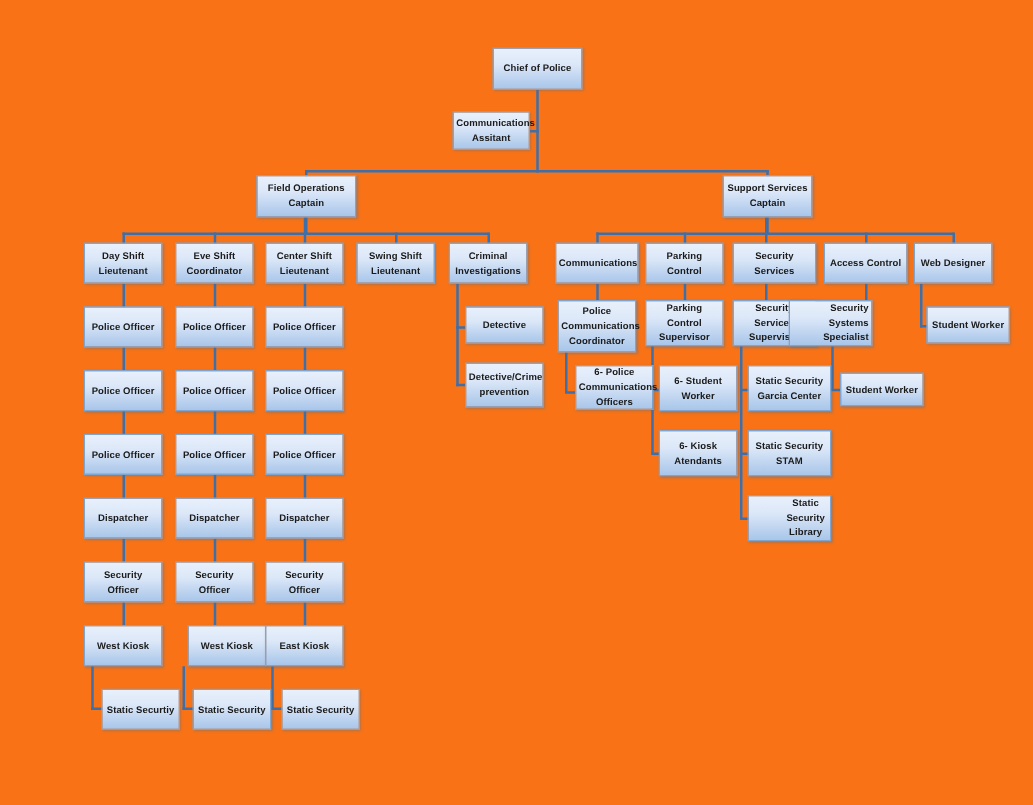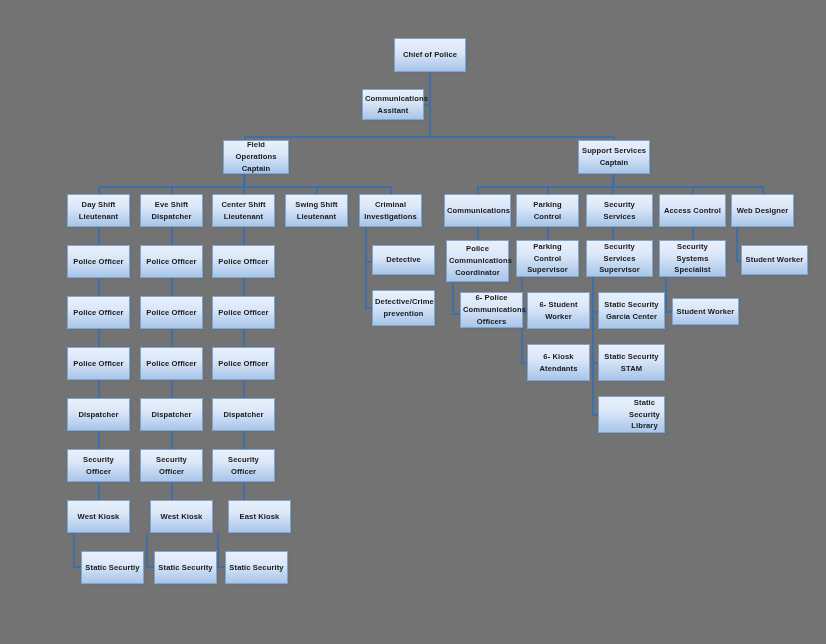--- a/index.html
+++ b/index.html
@@ -8,21 +8,21 @@
     padding: 0;
     background: #ffffff;
   }
   body {
     font-family: "Liberation Sans", sans-serif;
   }
   #chart-canvas {
     position: relative;
     width: 826px;
     height: 644px;
-    background: #737373;
+    background: #f97316;
     overflow: hidden;
   }
   .node {
     position: absolute;
     box-sizing: border-box;
     border: 1px solid #7fa5cf;
     background: linear-gradient(to bottom, #e8f0fb 0%, #dbe7f8 40%, #bdd3ef 75%, #a8c6ea 100%);
     box-shadow: 1px 1px 2px rgba(90,110,135,0.45);
     display: flex;
     align-items: center;
@@ -114,31 +114,31 @@
     <div class="conn v" style="left: 665px; top: 277px; height: 35px;"></div>
     <div class="conn h" style="left: 665px; top: 311px; width: 8px;"></div>
     <div class="conn v" style="left: 736px; top: 227px; height: 35px;"></div>
     <div class="conn h" style="left: 736px; top: 260px; width: 6px;"></div>
     <div class="node" style="left: 394px; top: 38px; width: 72px; height: 34px;">
       <span>Chief of Police</span>
     </div>
     <div class="node" style="left: 362px; top: 89px; width: 62px; height: 31px;">
       <span>Communications Assitant</span>
     </div>
-    <div class="node" style="left: 223px; top: 140px; width: 66px; height: 34px;">
+    <div class="node" style="left: 205px; top: 140px; width: 80px; height: 34px;">
       <span>Field Operations Captain</span>
     </div>
     <div class="node" style="left: 578px; top: 140px; width: 72px; height: 34px;">
       <span>Support Services Captain</span>
     </div>
     <div class="node" style="left: 67px; top: 194px; width: 63px; height: 33px;">
       <span>Day Shift Lieutenant</span>
     </div>
     <div class="node" style="left: 140px; top: 194px; width: 63px; height: 33px;">
-      <span>Eve Shift Dispatcher</span>
+      <span>Eve Shift Coordinator</span>
     </div>
     <div class="node" style="left: 212px; top: 194px; width: 63px; height: 33px;">
       <span>Center Shift Lieutenant</span>
     </div>
     <div class="node" style="left: 285px; top: 194px; width: 63px; height: 33px;">
       <span>Swing Shift Lieutenant</span>
     </div>
     <div class="node" style="left: 359px; top: 194px; width: 63px; height: 33px;">
       <span>Criminal Investigations</span>
     </div>
@@ -192,21 +192,21 @@
     </div>
     <div class="node" style="left: 212px; top: 347px; width: 63px; height: 33px;">
       <span>Police Officer</span>
     </div>
     <div class="node" style="left: 212px; top: 398px; width: 63px; height: 33px;">
       <span>Dispatcher</span>
     </div>
     <div class="node" style="left: 212px; top: 449px; width: 63px; height: 33px;">
       <span>Security Officer</span>
     </div>
-    <div class="node" style="left: 228px; top: 500px; width: 63px; height: 33px;">
+    <div class="node" style="left: 212px; top: 500px; width: 63px; height: 33px;">
       <span>East Kiosk</span>
     </div>
     <div class="node" style="left: 225px; top: 551px; width: 63px; height: 33px;">
       <span>Static Security</span>
     </div>
     <div class="node" style="left: 372px; top: 245px; width: 63px; height: 30px;">
       <span>Detective</span>
     </div>
     <div class="node" style="left: 372px; top: 290px; width: 63px; height: 36px;">
       <span>Detective/Crime prevention</span>
@@ -246,21 +246,21 @@
     </div>
     <div class="node" style="left: 598px; top: 292px; width: 67px; height: 37px;">
       <span>Static Security Garcia Center</span>
     </div>
     <div class="node" style="left: 598px; top: 344px; width: 67px; height: 37px;">
       <span>Static Security STAM</span>
     </div>
     <div class="node" style="left: 598px; top: 396px; width: 67px; height: 37px; padding-left: 28px;">
       <span>Static Security Library</span>
     </div>
-    <div class="node" style="left: 659px; top: 240px; width: 67px; height: 37px;">
+    <div class="node" style="left: 631px; top: 240px; width: 67px; height: 37px; text-align: right;">
       <span>Security Systems Specialist</span>
     </div>
     <div class="node" style="left: 672px; top: 298px; width: 67px; height: 27px;">
       <span>Student Worker</span>
     </div>
     <div class="node" style="left: 741px; top: 245px; width: 67px; height: 30px;">
       <span>Student Worker</span>
     </div>
   </div>
 

